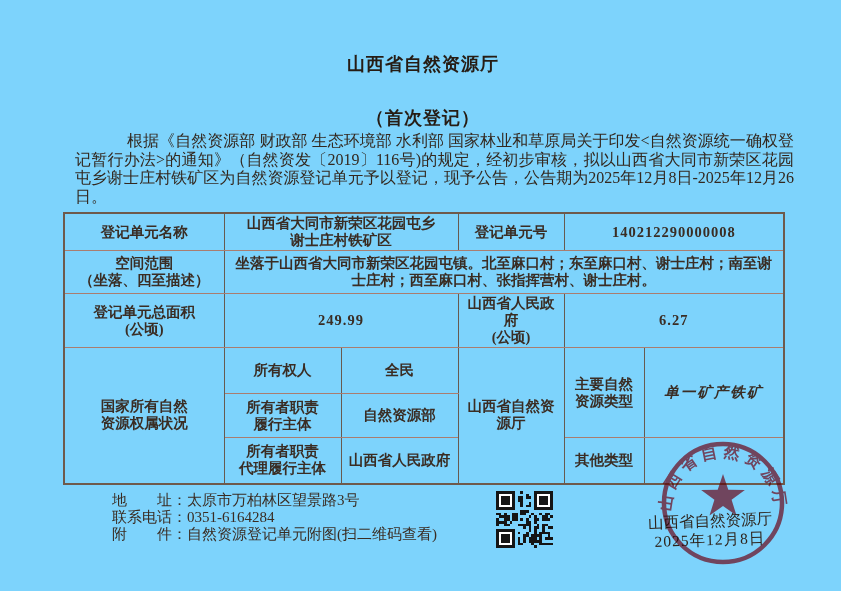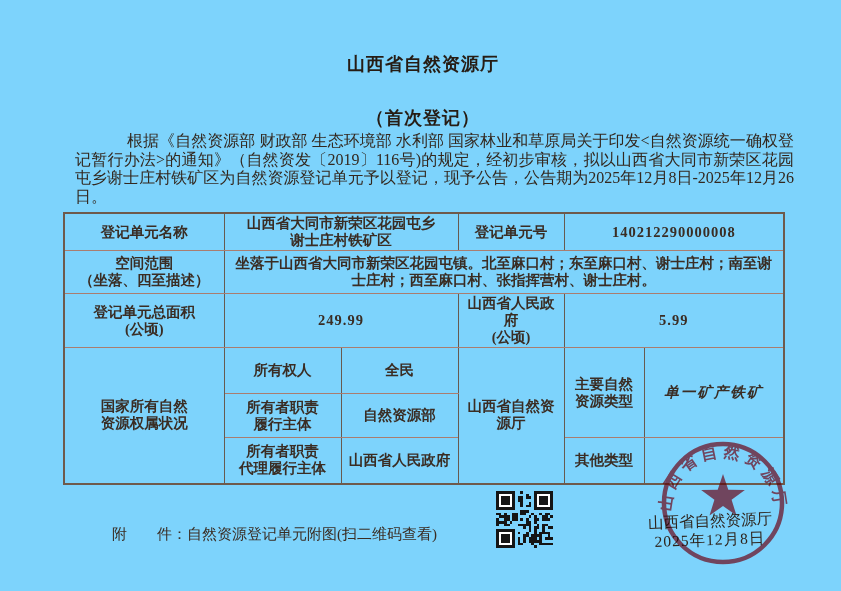--- a/index.html
+++ b/index.html
@@ -74,21 +74,21 @@
       <td class="pre">空间范围
 （坐落、四至描述）</td>
       <td colspan="5" class="left">坐落于山西省大同市新荣区花园屯镇。北至麻口村；东至麻口村、谢士庄村；南至谢士庄村；西至麻口村、张指挥营村、谢士庄村。</td>
     </tr>
     <tr class="r3">
       <td class="pre">登记单元总面积
 (公顷)</td>
       <td colspan="2" class="num">249.99</td>
       <td class="pre">山西省人民政府
 (公顷)</td>
-      <td colspan="2" class="num">5.99</td>
+      <td colspan="2" class="num">6.27</td>
     </tr>
     <tr class="r4">
       <td rowspan="3" class="pre">国家所有自然
 资源权属状况</td>
       <td>所有权人</td>
       <td>全民</td>
       <td rowspan="3">山西省自然资源厅</td>
       <td rowspan="2" class="pre">主要自然
 资源类型</td>
       <td rowspan="2" class="kai">单一矿产铁矿</td>
@@ -101,20 +101,22 @@
     <tr class="r6">
       <td class="pre">所有者职责
 代理履行主体</td>
       <td>山西省人民政府</td>
       <td>其他类型</td>
       <td></td>
     </tr>
   </tbody>
     </table>
 
+  <div class="foot f2">地　　址：太原市万柏林区望景路3号</div>
+  <div class="foot f3">联系电话：0351-6164284</div>
   <div class="foot f4">附　　件：自然资源登记单元附图(扫二维码查看)</div>
 
   <svg class="qr" viewBox="0 0 21 21" shape-rendering="crispEdges" aria-hidden="true">
       <rect x="9" y="0" width="1" height="1" fill="#151515"></rect>
       <rect x="11" y="1" width="1" height="1" fill="#151515"></rect>
       <rect x="8" y="2" width="1" height="1" fill="#151515"></rect>
       <rect x="9" y="2" width="1" height="1" fill="#151515"></rect>
       <rect x="11" y="2" width="1" height="1" fill="#151515"></rect>
       <rect x="12" y="2" width="1" height="1" fill="#151515"></rect>
       <rect x="8" y="3" width="1" height="1" fill="#151515"></rect>

